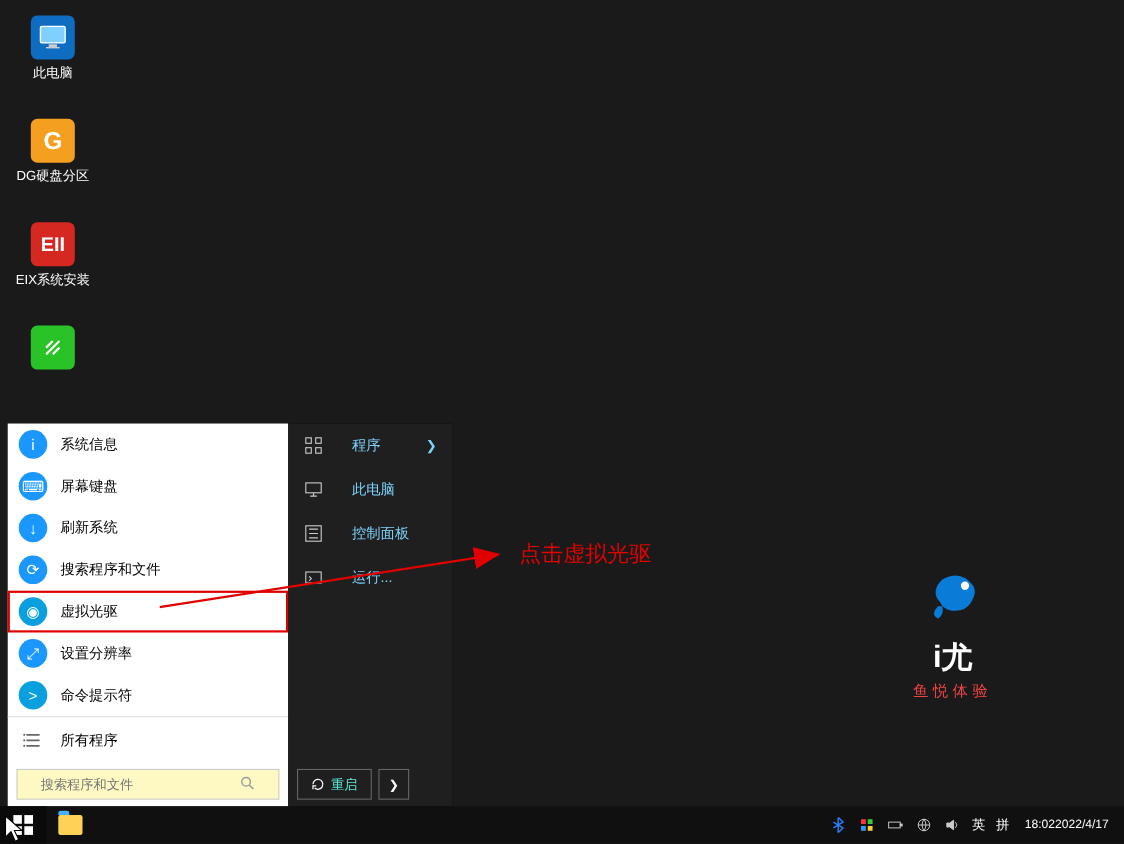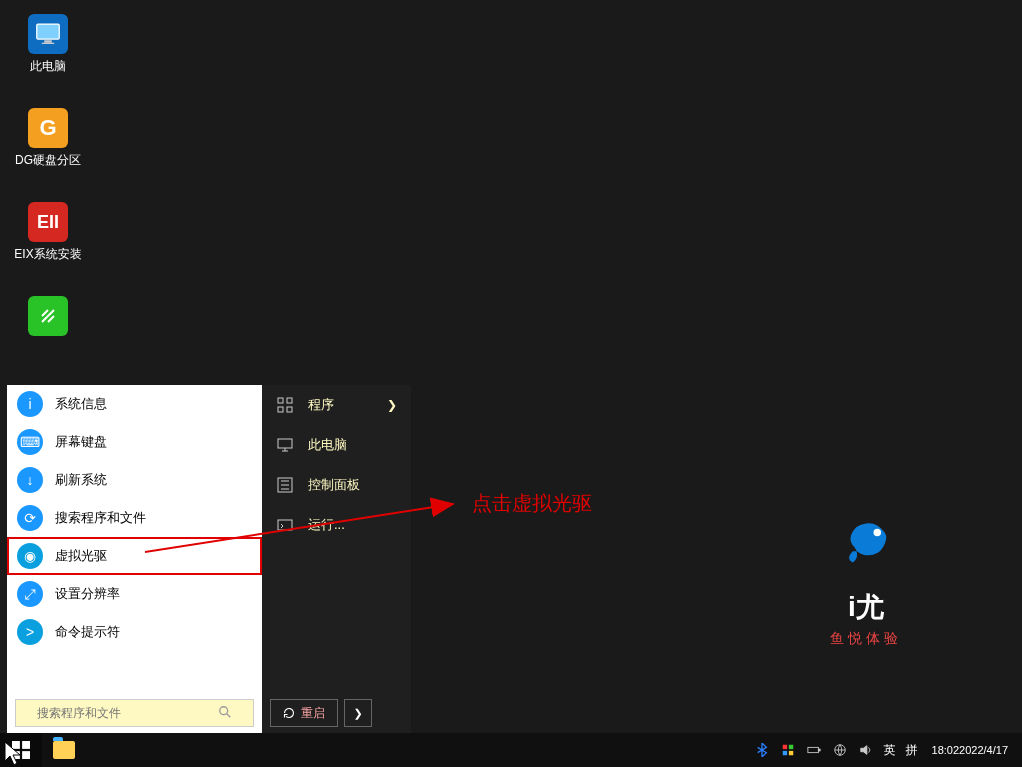--- a/index.html
+++ b/index.html
@@ -19,41 +19,41 @@
 
 .start-menu { position: absolute; left: 7px; bottom: 34px; width: 404px; height: 348px; display: flex; background: #000; }
 .sm-left { width: 255px; background: #fff; color: #000; display: flex; flex-direction: column; }
 .sm-right { flex: 1; background: #1f1f1f; color: #fff; display: flex; flex-direction: column; }
 
 .sm-item { display: flex; align-items: center; height: 38px; padding: 0 10px; gap: 12px; font-size: 13px; cursor: pointer; }
 .sm-item.all-progs { border-top: 1px solid #e3e3e3; height: 42px; }
 .sm-item .sm-ico { width: 26px; height: 26px; border-radius: 50%; display: flex; align-items: center; justify-content: center; color: #fff; font-size: 14px; flex-shrink: 0; }
 .sm-item.highlight { outline: 2px solid #e10000; outline-offset: -2px; }
 
-.sm-right .sm-r-item { display: flex; align-items: center; height: 40px; padding: 0 14px; gap: 14px; font-size: 13px; cursor: pointer; color: #fef9c3; }
+.sm-right .sm-r-item { display: flex; align-items: center; height: 40px; padding: 0 14px; gap: 26px; font-size: 13px; cursor: pointer; color: #7dd3fc; }
 .sm-r-item .sm-r-ico { width: 18px; height: 18px; display: flex; align-items: center; justify-content: center; }
 .sm-r-item .chev { margin-left: auto; font-size: 12px; }
 
 .sm-footer { margin-top: auto; display: flex; align-items: center; padding: 6px 8px; gap: 6px; }
 .sm-search { flex: 1; height: 28px; border: 1px solid #ccc; display: flex; align-items: center; padding: 0 21px; background: #fef9c3; }
 .sm-search input { flex: 1; border: none; outline: none; font-size: 12px; color: #666; background: transparent; }
 .sm-search .mag { color: #999; font-size: 14px; }
 
 .sm-right-footer { margin-top: auto; display: flex; padding: 6px 8px; gap: 6px; }
-.restart-btn { border: 1px solid #666; height: 28px; padding: 0 12px; display: flex; align-items: center; gap: 6px; font-size: 12px; background: #1f1f1f; color: #fca5a5; cursor: pointer; }
+.restart-btn { border: 1px solid #666; height: 28px; padding: 0 12px; display: flex; align-items: center; gap: 6px; font-size: 12px; background: #1f1f1f; color: #5eead4; cursor: pointer; }
 .restart-more { border: 1px solid #666; height: 28px; width: 28px; display: flex; align-items: center; justify-content: center; background: #1f1f1f; color: #fff; cursor: pointer; font-size: 11px; }
 
 
 .annotation-text { position: absolute; left: 472px; top: 490px; color: #e10000; font-size: 20px; }
 .annotation-arrow { position: absolute; left: 145px; top: 490px; pointer-events: none; }
 
 
 .brand { position: absolute; right: 120px; top: 510px; display: flex; flex-direction: column; align-items: center; }
 .brand-fish { width: 60px; height: 60px; }
-.brand-text { display: flex; align-items: baseline; margin-top: 18px; }
+.brand-text { display: flex; align-items: baseline; margin-top: 8px; }
 .brand-text .b1 { color: #fff; font-size: 28px; font-weight: bold; }
 .brand-text .b2 { color: #0a7bd6; font-size: 36px; font-weight: bold; }
 .brand-sub { color: #ef4444; font-size: 14px; margin-top: 4px; align-self: flex-end; letter-spacing: 4px; }
 
 
 .taskbar { position: absolute; left: 0; bottom: 0; width: 100%; height: 34px; background: #101010; display: flex; align-items: center; }
 .tb-start { width: 42px; height: 100%; display: flex; align-items: center; justify-content: center; cursor: pointer; background: #0a0a0a; }
 .tb-start svg { width: 18px; height: 18px; }
 .tb-app { width: 44px; height: 100%; display: flex; align-items: center; justify-content: center; cursor: pointer; }
 .tb-app .folder { width: 22px; height: 18px; background: #ffd257; border-radius: 2px; position: relative; }
@@ -122,20 +122,31 @@
       <span class="sm-ico" style="background:#0aa0e0">◉</span>
       <span>虚拟光驱</span>
     </div>
     <div class="sm-item">
       <span class="sm-ico" style="background:#1a98ff">⤢</span>
       <span>设置分辨率</span>
     </div>
     <div class="sm-item">
       <span class="sm-ico" style="background:#0aa0e0">&gt;</span>
       <span>命令提示符</span>
+    </div>
+    <div class="sm-item all-progs">
+      <span class="sm-ico" style="background:transparent;color:#666;border-radius:0">
+        <svg width="18" height="18" viewBox="0 0 18 18">
+            <path d="M3 4h12M3 9h12M3 14h12" stroke="#666" stroke-width="1.5"></path>
+            <circle cx="1" cy="4" r="1" fill="#666"></circle>
+            <circle cx="1" cy="9" r="1" fill="#666"></circle>
+            <circle cx="1" cy="14" r="1" fill="#666"></circle>
+          </svg>
+      </span>
+      <span>所有程序</span>
     </div>
     <div class="sm-footer">
       <div class="sm-search">
         <input placeholder="搜索程序和文件" style="">
         <span class="mag">
           <svg width="14" height="14" viewBox="0 0 16 16">
               <circle cx="6.5" cy="6.5" r="4.5" stroke="#999" stroke-width="1.5" fill="none"></circle>
               <line x1="10" y1="10" x2="14" y2="14" stroke="#999" stroke-width="1.5"></line>
             </svg>
         </span>

